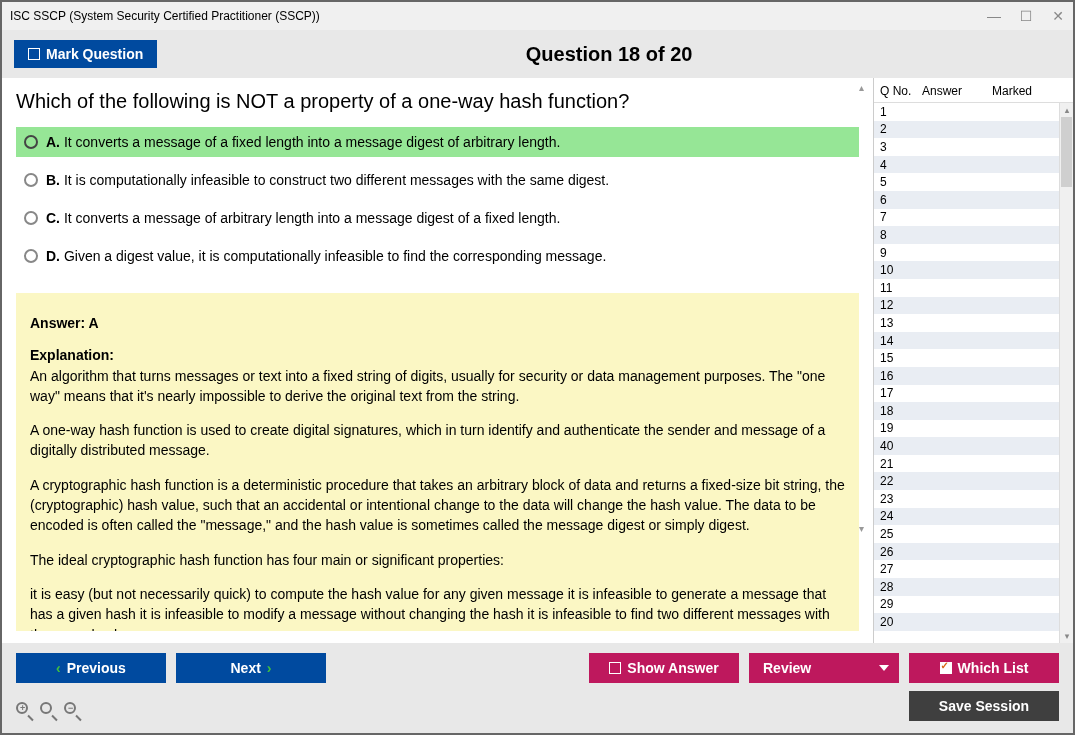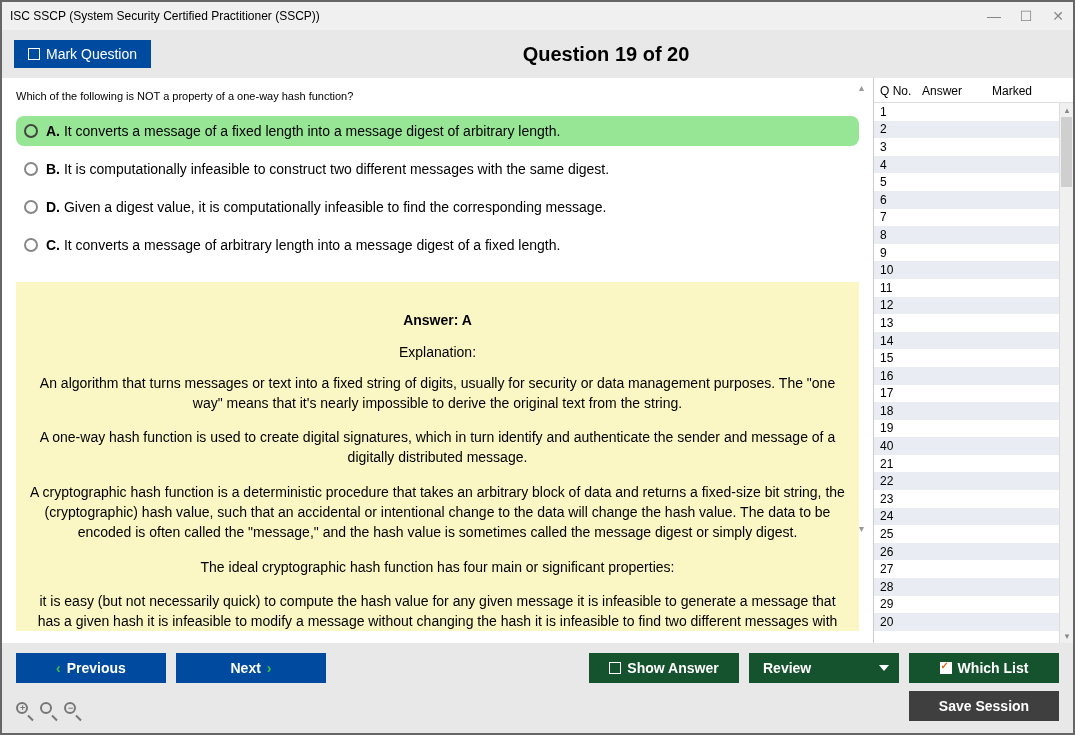--- a/index.html
+++ b/index.html
@@ -3,53 +3,53 @@
 <meta charset="utf-8">
 <style>
 * { box-sizing: border-box; margin: 0; padding: 0; }
 body { font-family: Arial, sans-serif; font-size: 14px; background: #fff; }
 .window { width: 1075px; height: 735px; background: #fff; border: 2px solid #666; display: flex; flex-direction: column; position: relative; }
 .titlebar { height: 28px; background: #f0f0f0; display: flex; align-items: center; padding: 0 8px; font-size: 12px; }
 .titlebar-text { flex: 1; }
 .winbtns { display: flex; gap: 18px; align-items: center; }
 .winbtn { width: 14px; height: 14px; display: flex; align-items: center; justify-content: center; color: #888; font-size: 14px; }
 .topbar { background: #e8e8e8; padding: 10px 12px; display: flex; align-items: center; }
-.mark-q { background: #004a9f; color: #fff; padding: 6px 14px; font-weight: normal; font-size: 14px; display: flex; align-items: center; gap: 6px; }
+.mark-q { background: #004a9f; color: #fff; padding: 6px 14px; font-weight: bold; font-size: 14px; display: flex; align-items: center; gap: 6px; }
 .mark-q .chk { width: 12px; height: 12px; border: 1.5px solid #fff; }
 .q-title { flex: 1; text-align: center; font-size: 20px; font-weight: bold; }
 .body { flex: 1; display: flex; overflow: hidden; }
 .main { flex: 1; display: flex; flex-direction: column; padding: 12px 14px; overflow: hidden; position: relative; }
 .scroll-up, .scroll-down { position: absolute; right: 4px; width: 10px; height: 10px; font-size: 10px; color: #999; }
 .scroll-up { top: 4px; }
 .scroll-down { bottom: 110px; }
-.prompt { font-size: 11px; margin-bottom: 14px; }
+.prompt { font-size: 20px; margin-bottom: 14px; }
 .opts { display: flex; flex-direction: column; gap: 8px; }
-.opt { display: flex; align-items: center; padding: 7px 8px; border-radius: 8px; }
+.opt { display: flex; align-items: center; padding: 7px 8px; border-radius: 0; }
 .opt.sel { background: #96e696; }
 .radio { width: 14px; height: 14px; border: 2px solid #888; border-radius: 50%; margin-right: 8px; flex: 0 0 14px; }
 .opt.sel .radio { border-color: #444; }
 .opt-lbl b { font-weight: bold; }
-.answerbox { margin-top: 22px; background: #fbf7c4; padding: 28px 14px; font-size: 14px; line-height: 1.45; flex: 1; overflow: hidden; text-align: center; }
+.answerbox { margin-top: 22px; background: #fbf7c4; padding: 20px 14px; font-size: 14px; line-height: 1.45; flex: 1; overflow: hidden; }
 .answerbox .atitle { font-weight: bold; margin-bottom: 12px; }
-.answerbox .etitle { font-weight: normal; margin-bottom: 10px; }
+.answerbox .etitle { font-weight: bold; }
 .answerbox p { margin-bottom: 14px; }
 .side { width: 200px; border-left: 1px solid #ccc; display: flex; flex-direction: column; }
 .side-head { display: flex; padding: 6px 4px 4px 6px; font-size: 12px; border-bottom: 1px solid #ddd; }
 .sh-qno { width: 42px; }
 .sh-ans { width: 70px; }
 .sh-mk { flex: 1; }
 .side-list { flex: 1; overflow: auto; position: relative; }
 .side-row { display: flex; padding: 0 6px; height: 17.6px; align-items: center; font-size: 12px; }
 .side-row.even { background: #e9edf3; }
 .side-row .n { width: 42px; }
 .bottombar { background: #e8e8e8; padding: 10px 14px 12px; }
 .brow { display: flex; align-items: center; gap: 10px; }
 .btn { padding: 7px 0; font-weight: bold; font-size: 14px; text-align: center; display: flex; align-items: center; justify-content: center; gap: 6px; }
 .btn-blue { background: #004a9f; color: #fff; width: 150px; }
-.btn-orange { background: #14532d; color: #fff; width: 150px; }
+.btn-orange { background: #be185d; color: #fff; width: 150px; }
 .btn-dark { background: #3f3f3f; color: #fff; width: 150px; }
 .spacer { flex: 1; }
 .chev { font-size: 14px; font-weight: bold; }
 .chev.g { color: #3fbf3f; }
 .sq { width: 12px; height: 12px; border: 1.5px solid #fff; }
 .sq.chk::after { content: "✓"; color: #d96615; font-size: 10px; position: relative; top: -3px; left: 0; }
 .sq.chk { background: #fff; display: flex; }
 .tri { width: 0; height: 0; border-left: 5px solid transparent; border-right: 5px solid transparent; border-top: 6px solid #fff; margin-left: 4px; }
 .zoom { margin-top: 10px; display: flex; gap: 6px; color: #777; font-size: 20px; }
 .mag { position: relative; width: 18px; height: 18px; }
@@ -72,43 +72,43 @@
       <div class="winbtn">☐</div>
       <div class="winbtn">✕</div>
     </div>
   </div>
 
   <div class="topbar">
     <div class="mark-q">
       <span class="chk"></span>
       <span>Mark Question</span>
     </div>
-    <div class="q-title">Question 19 of 20</div>
+    <div class="q-title">Question 18 of 20</div>
   </div>
 
   <div class="body">
     <div class="main">
       <div class="scroll-up">▴</div>
       <div class="prompt">Which of the following is NOT a property of a one-way hash function?</div>
       <div class="opts" id="opts">
           <div class="opt sel">
             <span class="radio"></span>
             <span class="opt-lbl"><b>A.</b> It converts a message of a fixed length into a message digest of arbitrary length.</span>
           </div>
           <div class="opt">
             <span class="radio"></span>
             <span class="opt-lbl"><b>B.</b> It is computationally infeasible to construct two different messages with the same digest.</span>
           </div>
           <div class="opt">
             <span class="radio"></span>
+            <span class="opt-lbl"><b>C.</b> It converts a message of arbitrary length into a message digest of a fixed length.</span>
+          </div>
+          <div class="opt">
+            <span class="radio"></span>
             <span class="opt-lbl"><b>D.</b> Given a digest value, it is computationally infeasible to find the corresponding message.</span>
-          </div>
-          <div class="opt">
-            <span class="radio"></span>
-            <span class="opt-lbl"><b>C.</b> It converts a message of arbitrary length into a message digest of a fixed length.</span>
           </div>
         </div>
       <div class="answerbox">
         <div class="atitle">Answer: A</div>
         <div class="etitle">Explanation:</div>
         <div id="expl">
             <p>An algorithm that turns messages or text into a fixed string of digits, usually for security or data management purposes. The "one way" means that it's nearly impossible to derive the original text from the string.</p>
             <p>A one-way hash function is used to create digital signatures, which in turn identify and authenticate the sender and message of a digitally distributed message.</p>
             <p>A cryptographic hash function is a deterministic procedure that takes an arbitrary block of data and returns a fixed-size bit string, the (cryptographic) hash value, such that an accidental or intentional change to the data will change the hash value. The data to be encoded is often called the "message," and the hash value is sometimes called the message digest or simply digest.</p>
             <p>The ideal cryptographic hash function has four main or significant properties:</p>

